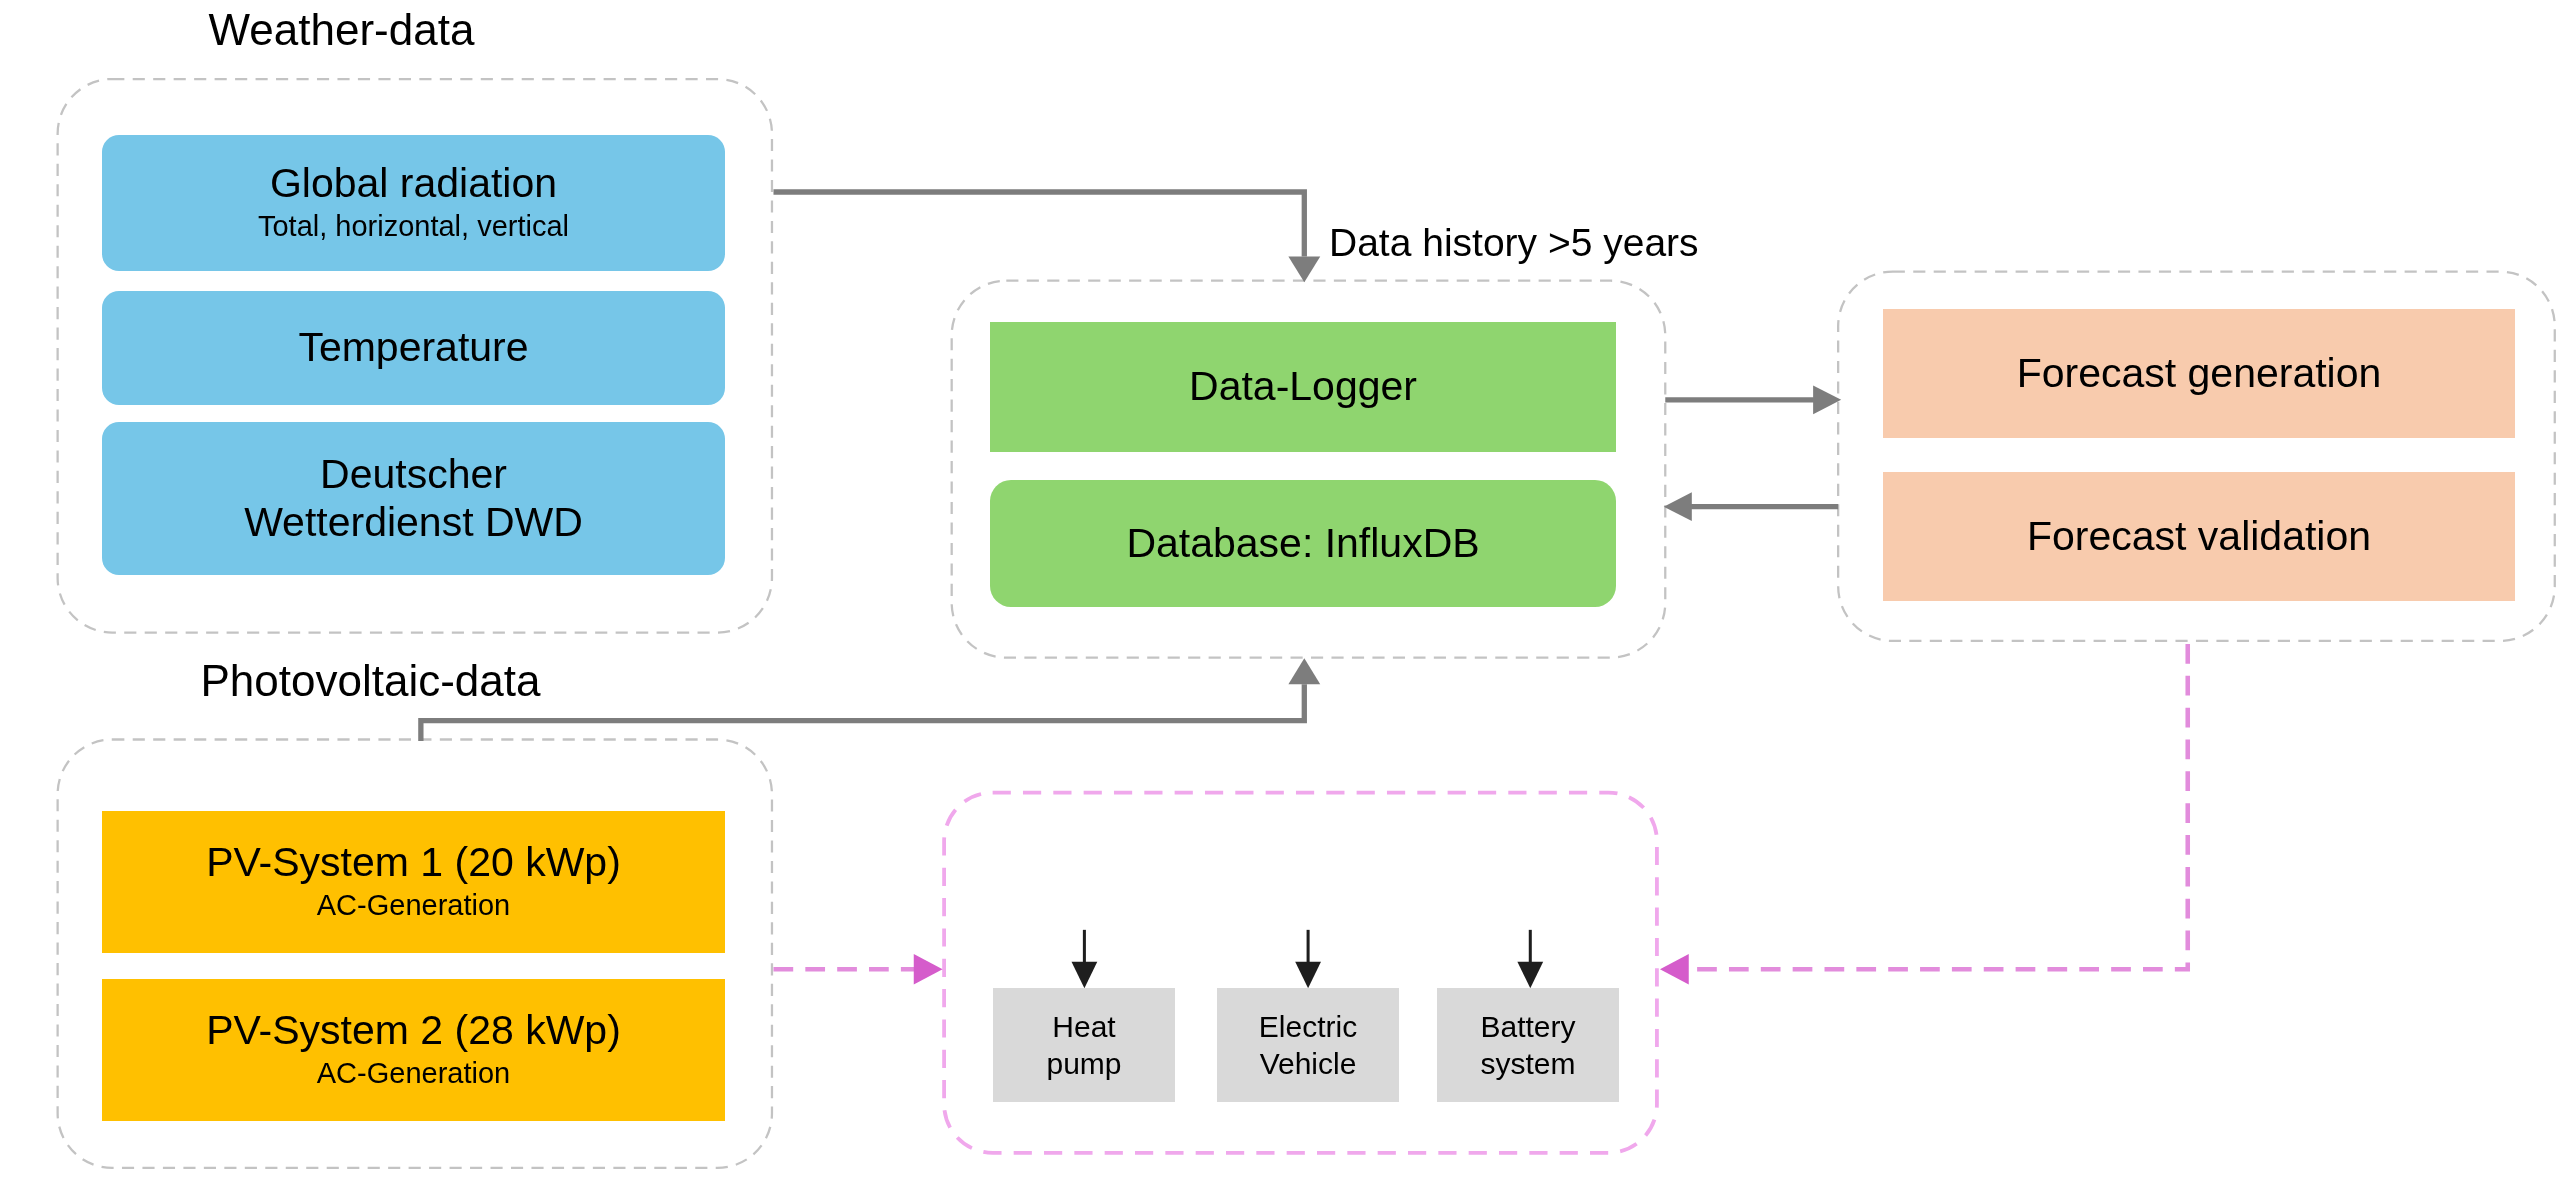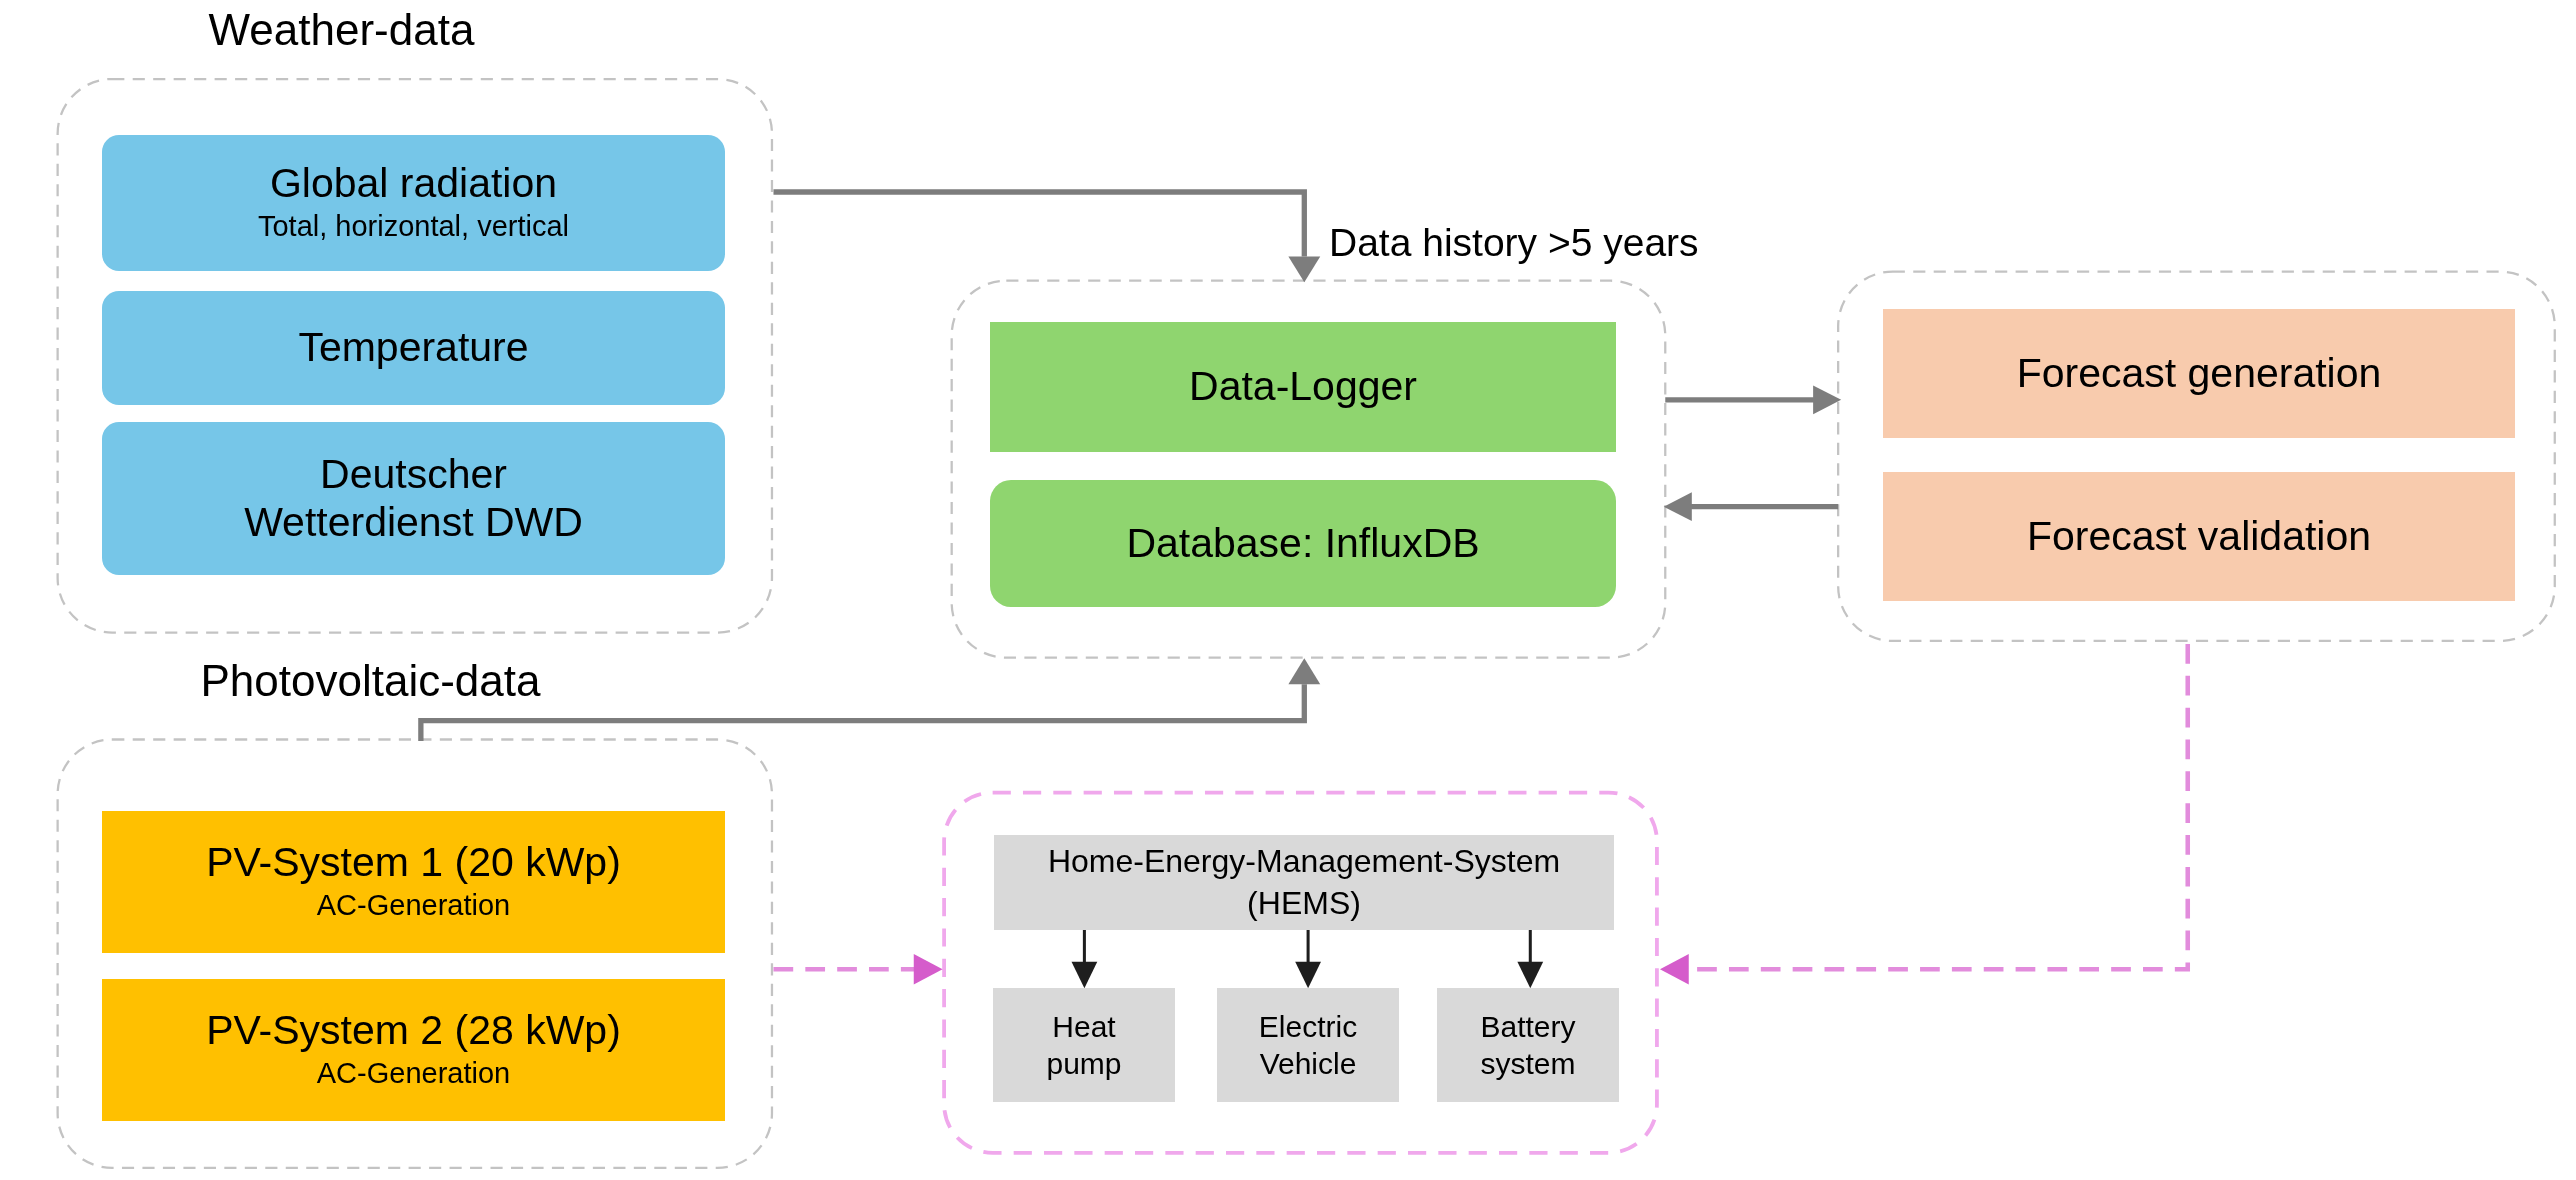--- a/index.html
+++ b/index.html
@@ -151,24 +151,20 @@
     <span class="main">Database: InfluxDB</span>
   </div>
 
   <div class="box orange b-forecast-1">
     <span class="main">Forecast generation</span>
   </div>
   <div class="box orange b-forecast-2">
     <span class="main">Forecast validation</span>
   </div>
 
-  <div class="box gray b-hems-header">
-    <span class="main">Home-Energy-Management-System</span>
-    <span class="main">(HEMS)</span>
-  </div>
   <div class="box gray b-device b-device-1">
     <span class="main">Heat pump</span>
   </div>
   <div class="box gray b-device b-device-2">
     <span class="main">Electric Vehicle</span>
   </div>
   <div class="box gray b-device b-device-3">
     <span class="main">Battery system</span>
   </div>
 

